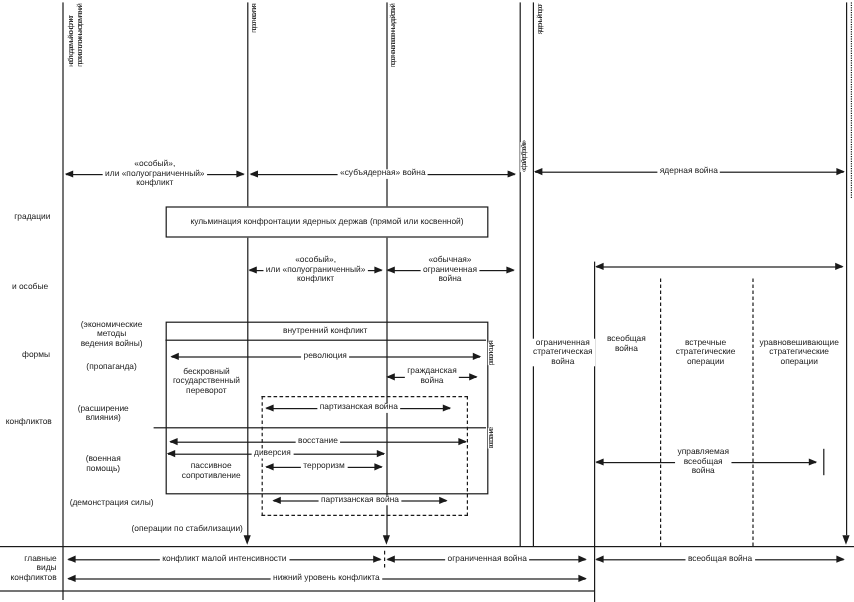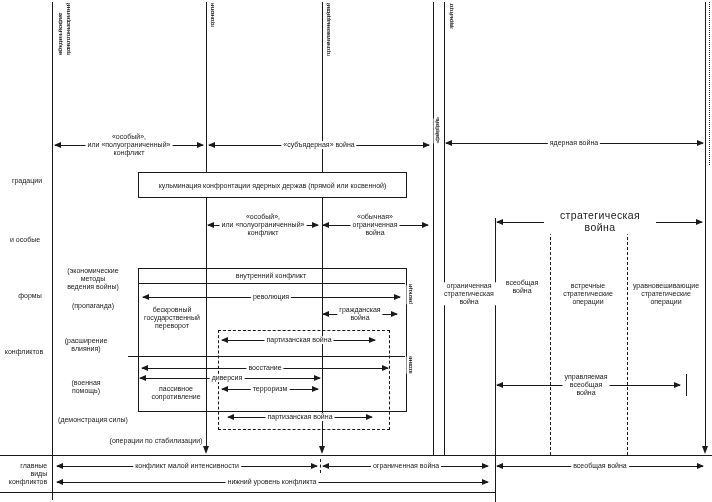--- a/index.html
+++ b/index.html
@@ -85,21 +85,20 @@
 
   <div class="arr al ar" style="left:208px;top:225px;width:110px;"></div>
   <div class="lbl" style="left:263px;top:225px;">«особый»,
 или «полуограниченный»
 конфликт</div>
   <div class="arr al ar" style="left:323px;top:225px;width:105px;"></div>
   <div class="lbl" style="left:375px;top:225px;">«обычная»
 ограниченная
 война</div>
   <div class="arr al ar" style="left:497px;top:222px;width:205px;"></div>
-  <div class="lbl big" style="left:600px;top:222px;">стратегическая война</div>
 
   <div class="lbl" style="left:93px;top:279px;">(экономические
 методы
 ведения войны)</div>
   <div class="lbl" style="left:93px;top:306px;">(пропаганда)</div>
   <div class="lbl" style="left:86px;top:345px;">(расширение
 влияния)</div>
   <div class="lbl" style="left:86px;top:387px;">(военная
 помощь)</div>
   <div class="lbl" style="left:93px;top:420px;">(демонстрация силы)</div>

